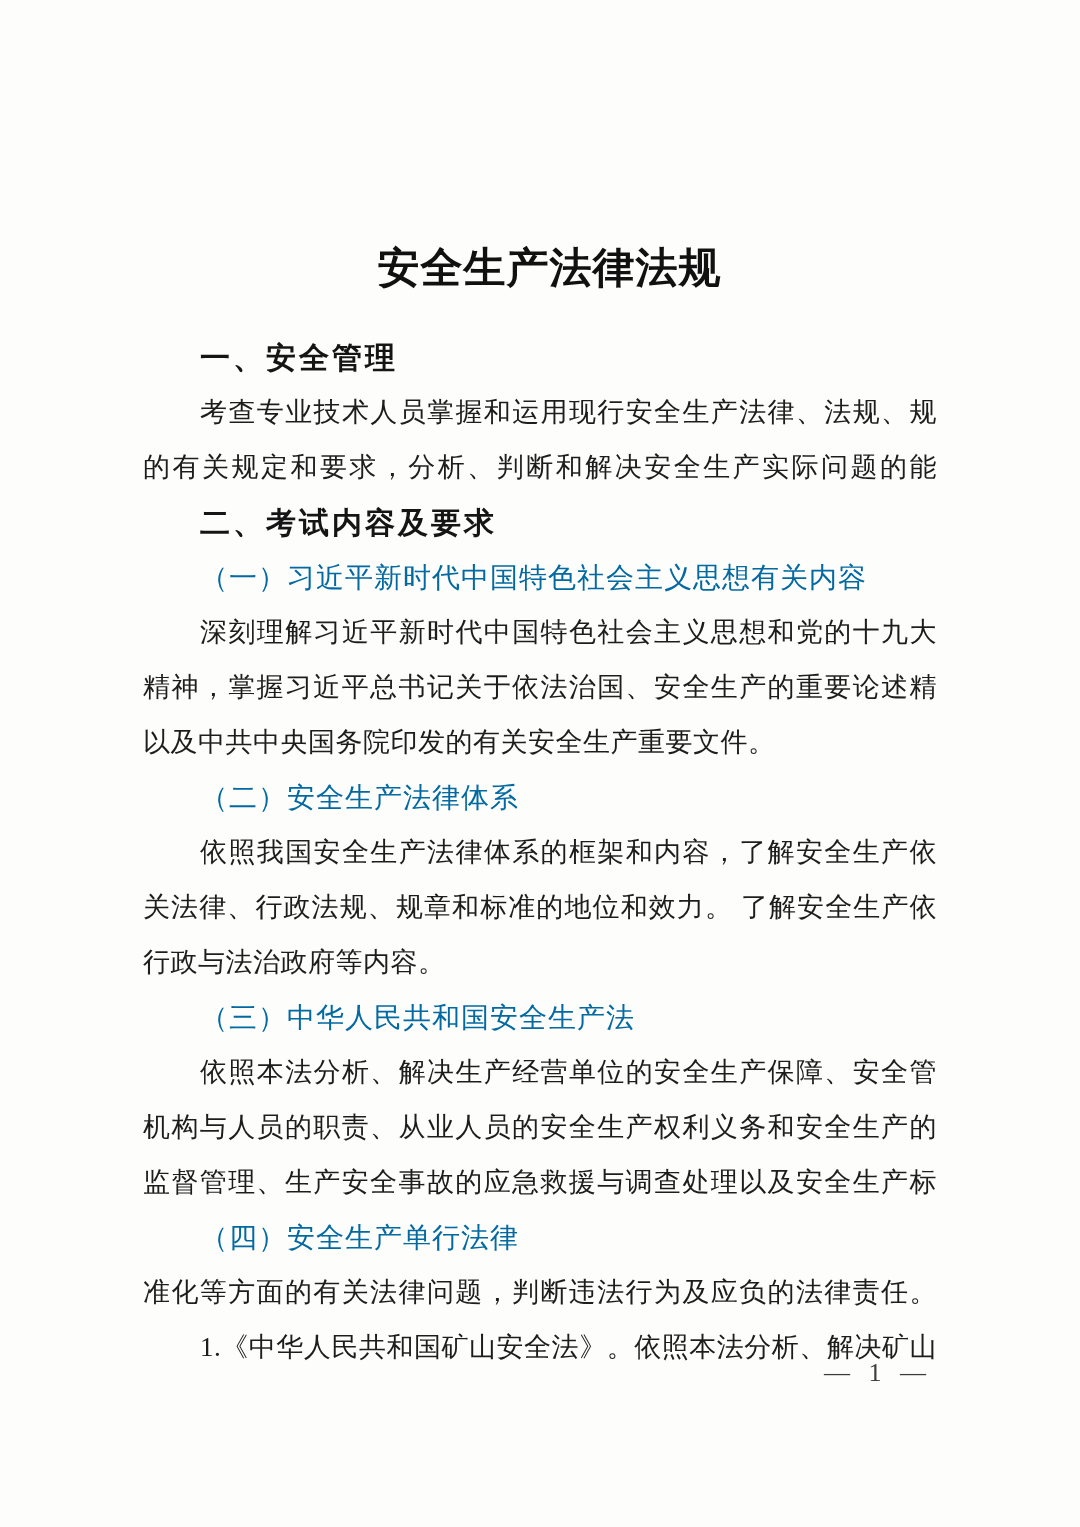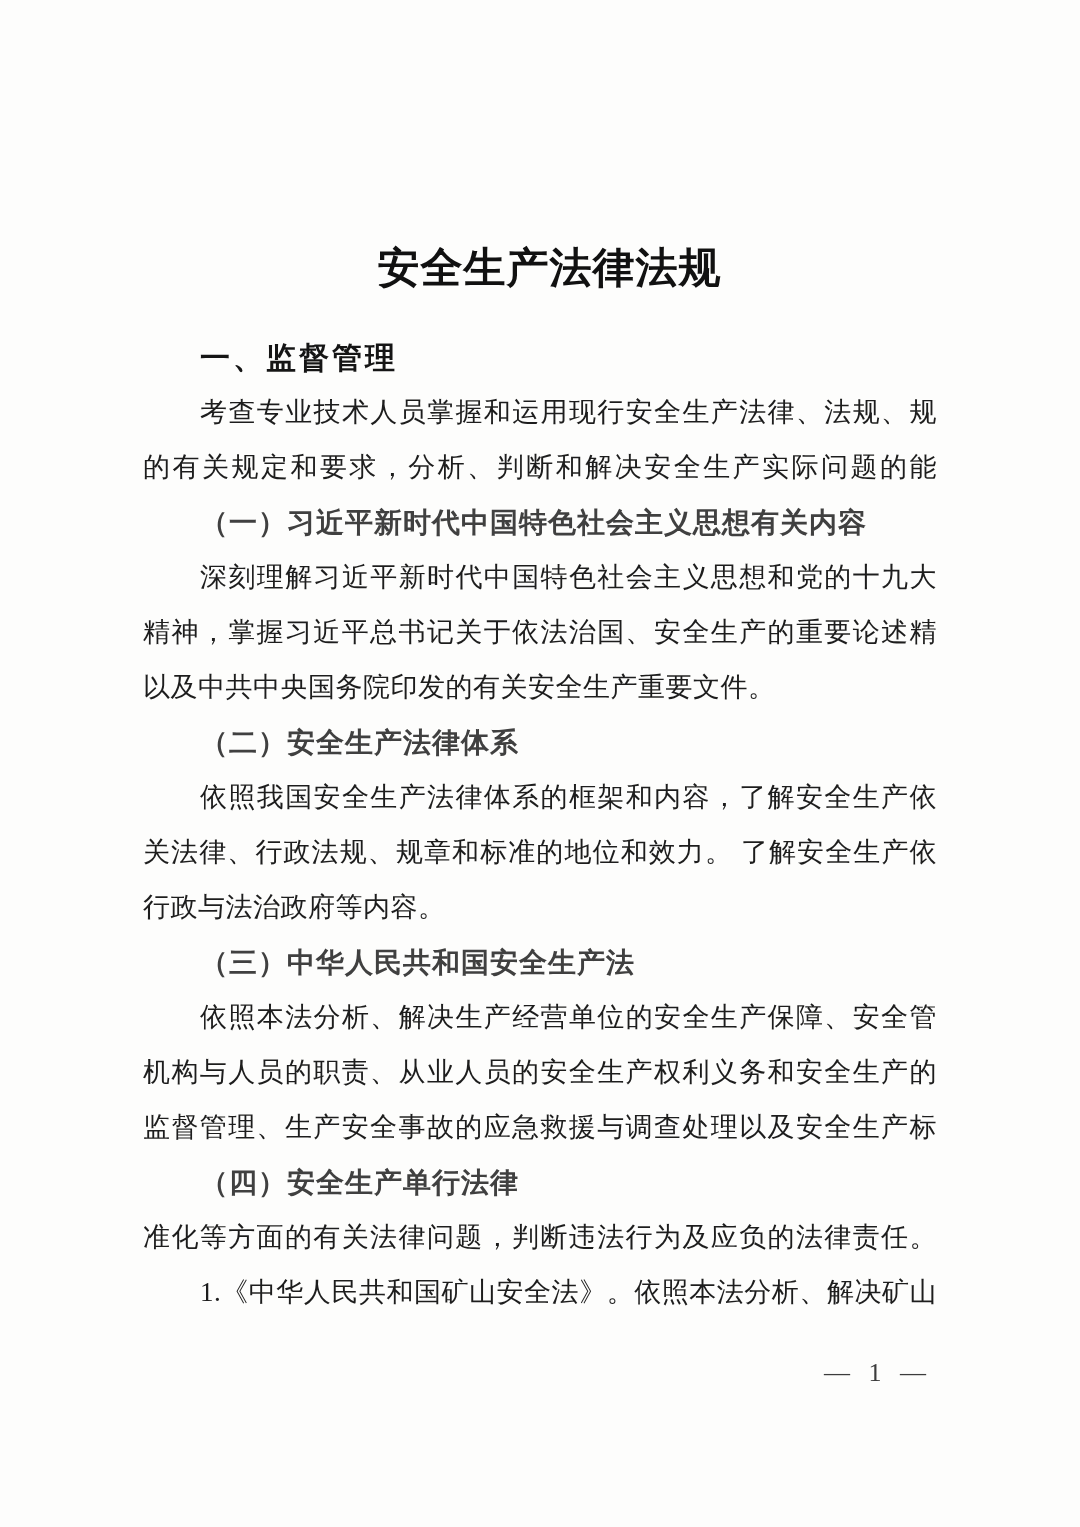--- a/index.html
+++ b/index.html
@@ -58,24 +58,24 @@
     text-indent: 57px;
   }
   .ln.h1 {
     font-family: "Liberation Sans", "DejaVu Sans", sans-serif;
     font-weight: 700;
     font-size: 30px;
     letter-spacing: 3px;
     color: #151515;
   }
   .ln.h2 {
-    font-weight: 700;
+    font-weight: 400;
     font-size: 28px;
     letter-spacing: 1px;
-    color: #404040;
+    color: #0369a1;
   }
   .page-number {
     position: absolute;
     top: 1352px;
     right: 167px;
     height: 42px;
     line-height: 42px;
     font-size: 26px;
     letter-spacing: 6px;
     color: #3c3c3c;
@@ -83,23 +83,24 @@
   }
 </style>
 </head>
 <body>
 
 <div class="page">
 
   <div class="doc-title">安全生产法律法规</div>
 
   <div class="content">
-    <div class="ln h1 ind">一、监督管理</div>
+    <div class="ln h1 ind">一、安全管理</div>
     <div class="ln ind fill">考查专业技术人员掌握和运用现行安全生产法律、法规、规章</div>
     <div class="ln fill">的有关规定和要求，分析、判断和解决安全生产实际问题的能力。</div>
+    <div class="ln h1 ind">二、考试内容及要求</div>
     <div class="ln h2 ind">（一）习近平新时代中国特色社会主义思想有关内容</div>
     <div class="ln ind fill">深刻理解习近平新时代中国特色社会主义思想和党的十九大</div>
     <div class="ln fill">精神，掌握习近平总书记关于依法治国、安全生产的重要论述精神</div>
     <div class="ln">以及中共中央国务院印发的有关安全生产重要文件。</div>
     <div class="ln h2 ind">（二）安全生产法律体系</div>
     <div class="ln ind fill">依照我国安全生产法律体系的框架和内容，了解安全生产依法</div>
     <div class="ln fill">关法律、行政法规、规章和标准的地位和效力。 了解安全生产依法</div>
     <div class="ln">行政与法治政府等内容。</div>
     <div class="ln h2 ind">（三）中华人民共和国安全生产法</div>
     <div class="ln ind fill">依照本法分析、解决生产经营单位的安全生产保障、安全管理</div>

